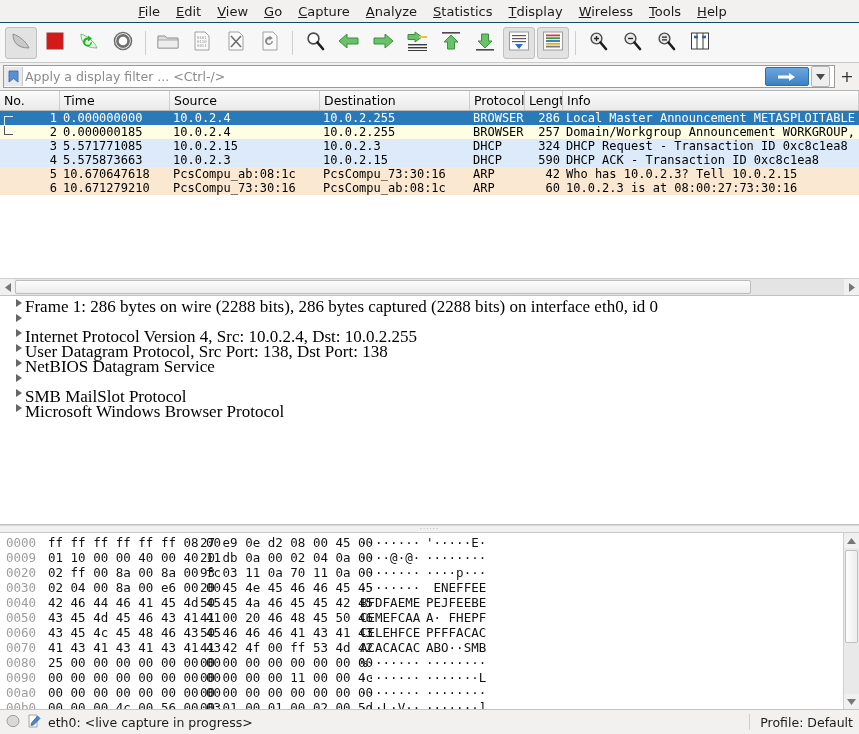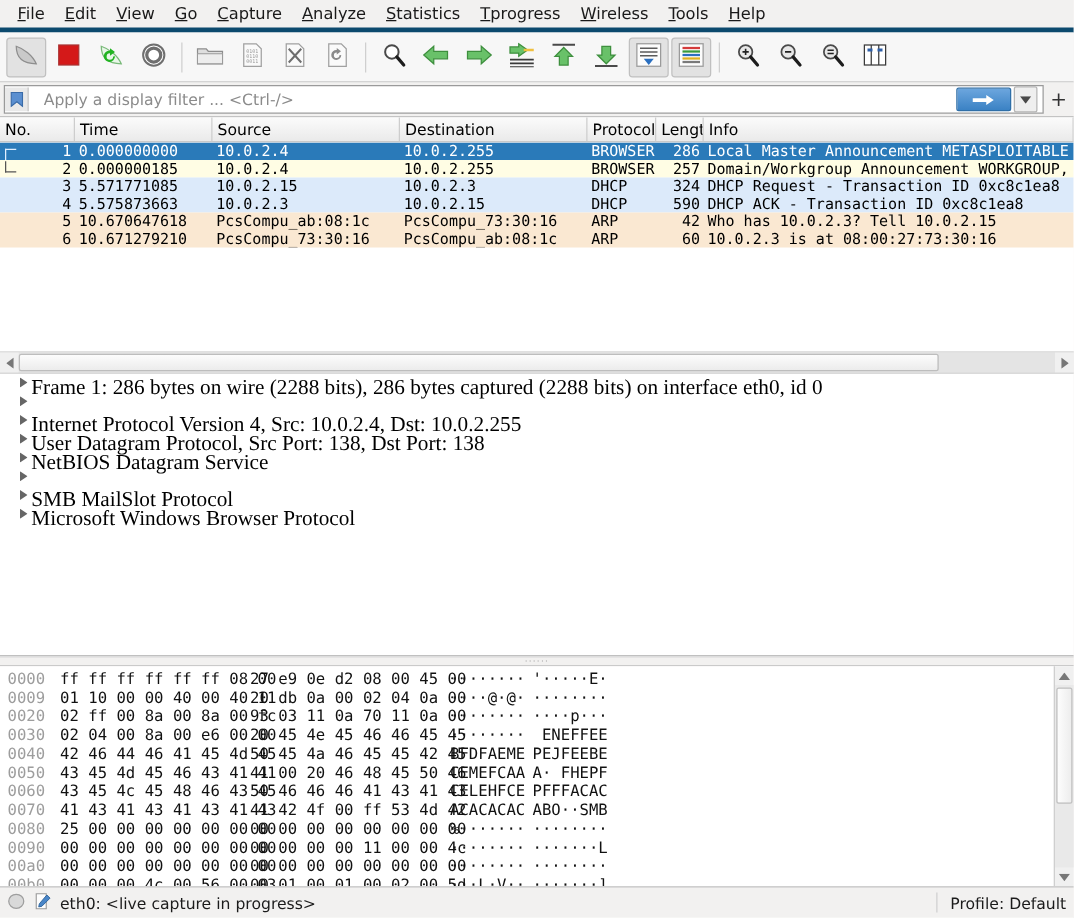--- a/index.html
+++ b/index.html
@@ -14,23 +14,24 @@
     overflow: hidden;
     -webkit-font-smoothing: none;
   }
   .app { width: 859px; height: 734px; display: flex; flex-direction: column; background:#f2f1f0; }
 
   
   .menubar {
     height: 22px;
     display: flex; align-items: center;
     background: #f2f1f0;
-    border-bottom: 4px solid #0c4a6e;
+    border-bottom: 1px solid #0c4a6e;
     padding-left: 6px;
     flex: none;
+    justify-content: center;
   }
   .menu-item {
     padding: 2px 8px;
     font-size: 13px;
     color: #1a1a1a;
     cursor: default;
     white-space: nowrap;
   }
   .menu-item .mn { text-decoration: underline; }
 
@@ -78,21 +79,21 @@
     border-right: 1px solid #c8c8c8;
     flex: none;
   }
   .filter-input {
     flex: 1 1 auto;
     border: none; outline: none;
     font-family: "DejaVu Sans", sans-serif;
     font-size: 12.5px;
     color: #a16207;
     background: transparent;
-    padding-left: 12px;
+    padding-left: 2px;
     height: 17px;
   }
   .filter-input::placeholder { color: #8b8b8b; opacity: 1; }
   .apply-btn {
     width: 42px; height: 17px; margin-right: 2px;
     background: linear-gradient(#6ca6de, #3b82c4);
     border: 1px solid #2f6fa8;
     border-radius: 2px;
     display: flex; align-items: center; justify-content: center;
     flex: none;
@@ -241,21 +242,21 @@
 <div class="app">
 
   <div class="menubar">
     <div class="menu-item"><span class="mn">F</span><span>ile</span></div>
     <div class="menu-item"><span class="mn">E</span><span>dit</span></div>
     <div class="menu-item"><span class="mn">V</span><span>iew</span></div>
     <div class="menu-item"><span class="mn">G</span><span>o</span></div>
     <div class="menu-item"><span class="mn">C</span><span>apture</span></div>
     <div class="menu-item"><span class="mn">A</span><span>nalyze</span></div>
     <div class="menu-item"><span class="mn">S</span><span>tatistics</span></div>
-    <div class="menu-item"><span class="mn">T</span><span>progress</span></div>
+    <div class="menu-item"><span class="mn">T</span><span>display</span></div>
     <div class="menu-item"><span class="mn">W</span><span>ireless</span></div>
     <div class="menu-item"><span class="mn">T</span><span>ools</span></div>
     <div class="menu-item"><span class="mn">H</span><span>elp</span></div>
   </div>
 
   <div class="toolbar">
 
     <div class="tb-btn pressed">
       <span>
         <svg width="22" height="20" viewBox="0 0 22 20">

